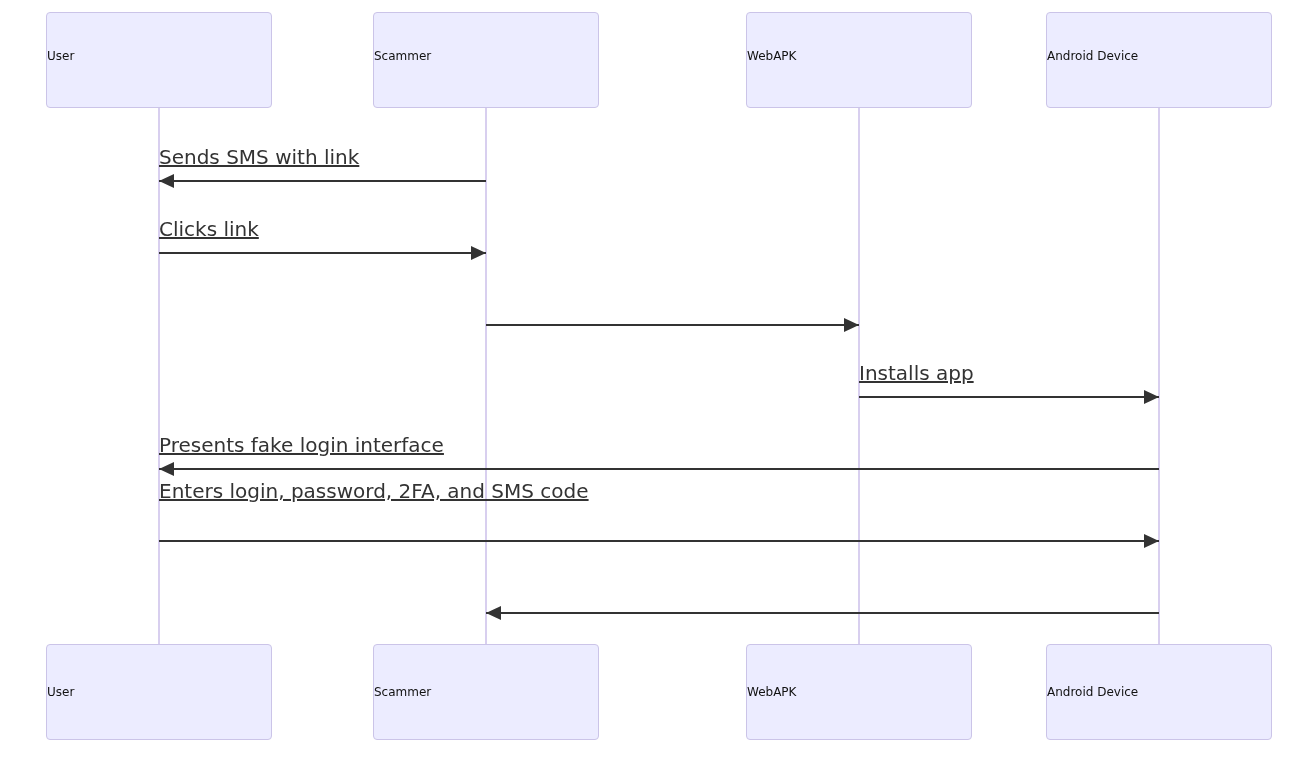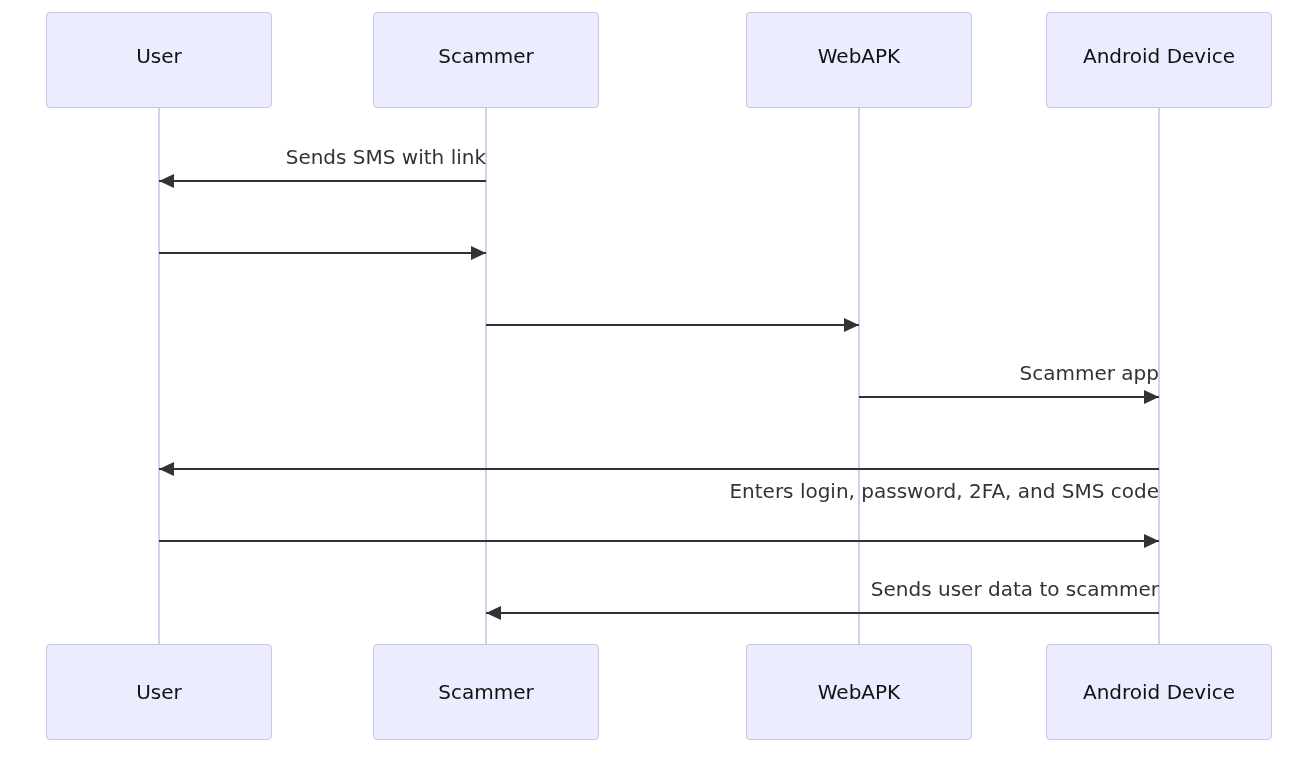--- a/index.html
+++ b/index.html
@@ -23,41 +23,42 @@
   .actor {
     position: absolute;
     width: 226px;
     height: 96px;
     box-sizing: border-box;
     background: var(--actor-fill);
     border: 1.5px solid var(--actor-border);
     border-radius: 4px;
     display: flex;
     align-items: center;
-    justify-content: center;
+    justify-content: flex-start;
     padding-bottom: 8px;
-    font-size: 20px;
+    font-size: 12px;
     color: var(--actor-text);
   }
   .actor.bottom { padding-bottom: 0; }
   .lifeline {
     position: absolute;
     top: 108px;
     height: 536px;
     width: 2px;
     background: var(--lifeline);
   }
   .msg-label {
     position: absolute;
     height: 28px;
     line-height: 28px;
-    text-align: right;
+    text-align: left;
     font-size: 20px;
     color: var(--msg-text);
     white-space: nowrap;
+    text-decoration: underline;
   }
   .msg-line {
     position: absolute;
     height: 2px;
     background: var(--arrow);
   }
   .arrow-r, .arrow-l {
     position: absolute;
     width: 0; height: 0;
     border-top: 7px solid transparent;
@@ -86,38 +87,39 @@
     <span>WebAPK</span>
   </div>
   <div class="actor" style="left:1046px; top:12px">
     <span>Android Device</span>
   </div>
 
   <div class="msg-label" style="left:159px; width:327px; top:143px">Sends SMS with link</div>
   <div class="msg-line" style="left:159px; width:327px; top:180px"></div>
   <div class="arrow-l" style="left:159px; top:174px"></div>
 
+  <div class="msg-label" style="left:159px; width:327px; top:215px">Clicks link</div>
   <div class="msg-line" style="left:159px; width:327px; top:252px"></div>
   <div class="arrow-r" style="left:471px; top:246px"></div>
 
   <div class="msg-line" style="left:486px; width:373px; top:324px"></div>
   <div class="arrow-r" style="left:844px; top:318px"></div>
 
-  <div class="msg-label" style="left:859px; width:300px; top:359px">Scammer app</div>
+  <div class="msg-label" style="left:859px; width:300px; top:359px">Installs app</div>
   <div class="msg-line" style="left:859px; width:300px; top:396px"></div>
   <div class="arrow-r" style="left:1144px; top:390px"></div>
 
+  <div class="msg-label" style="left:159px; width:1000px; top:431px">Presents fake login interface</div>
   <div class="msg-line" style="left:159px; width:1000px; top:468px"></div>
   <div class="arrow-l" style="left:159px; top:462px"></div>
 
   <div class="msg-label" style="left:159px; width:1000px; top:477px">Enters login, password, 2FA, and SMS code</div>
   <div class="msg-line" style="left:159px; width:1000px; top:540px"></div>
   <div class="arrow-r" style="left:1144px; top:534px"></div>
 
-  <div class="msg-label" style="left:486px; width:673px; top:575px">Sends user data to scammer</div>
   <div class="msg-line" style="left:486px; width:673px; top:612px"></div>
   <div class="arrow-l" style="left:486px; top:606px"></div>
 
   <div class="actor bottom" style="left:46px; top:644px">
     <span>User</span>
   </div>
   <div class="actor bottom" style="left:373px; top:644px">
     <span>Scammer</span>
   </div>
   <div class="actor bottom" style="left:746px; top:644px">

